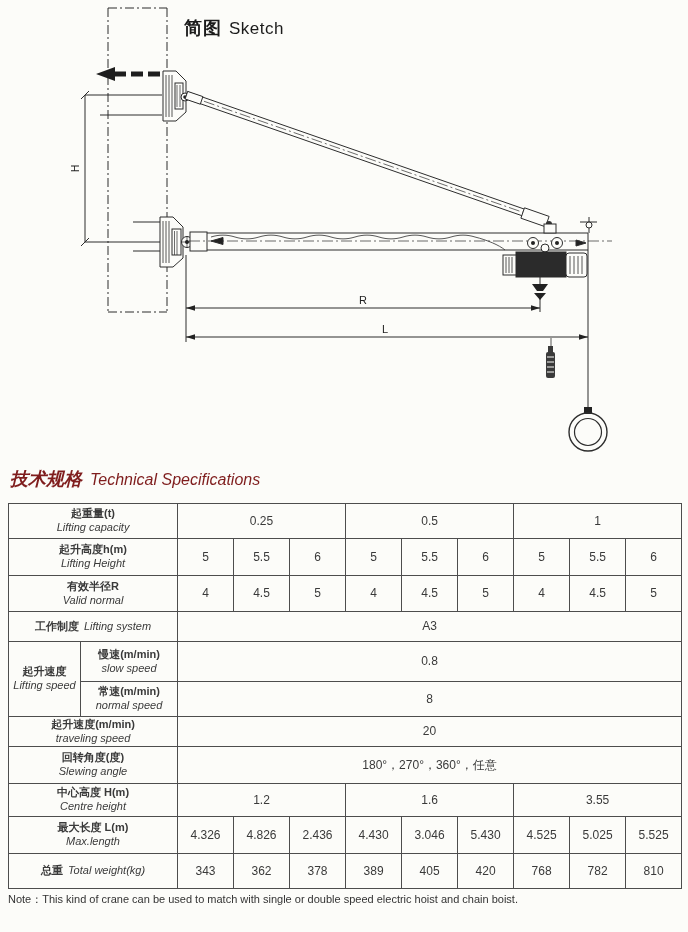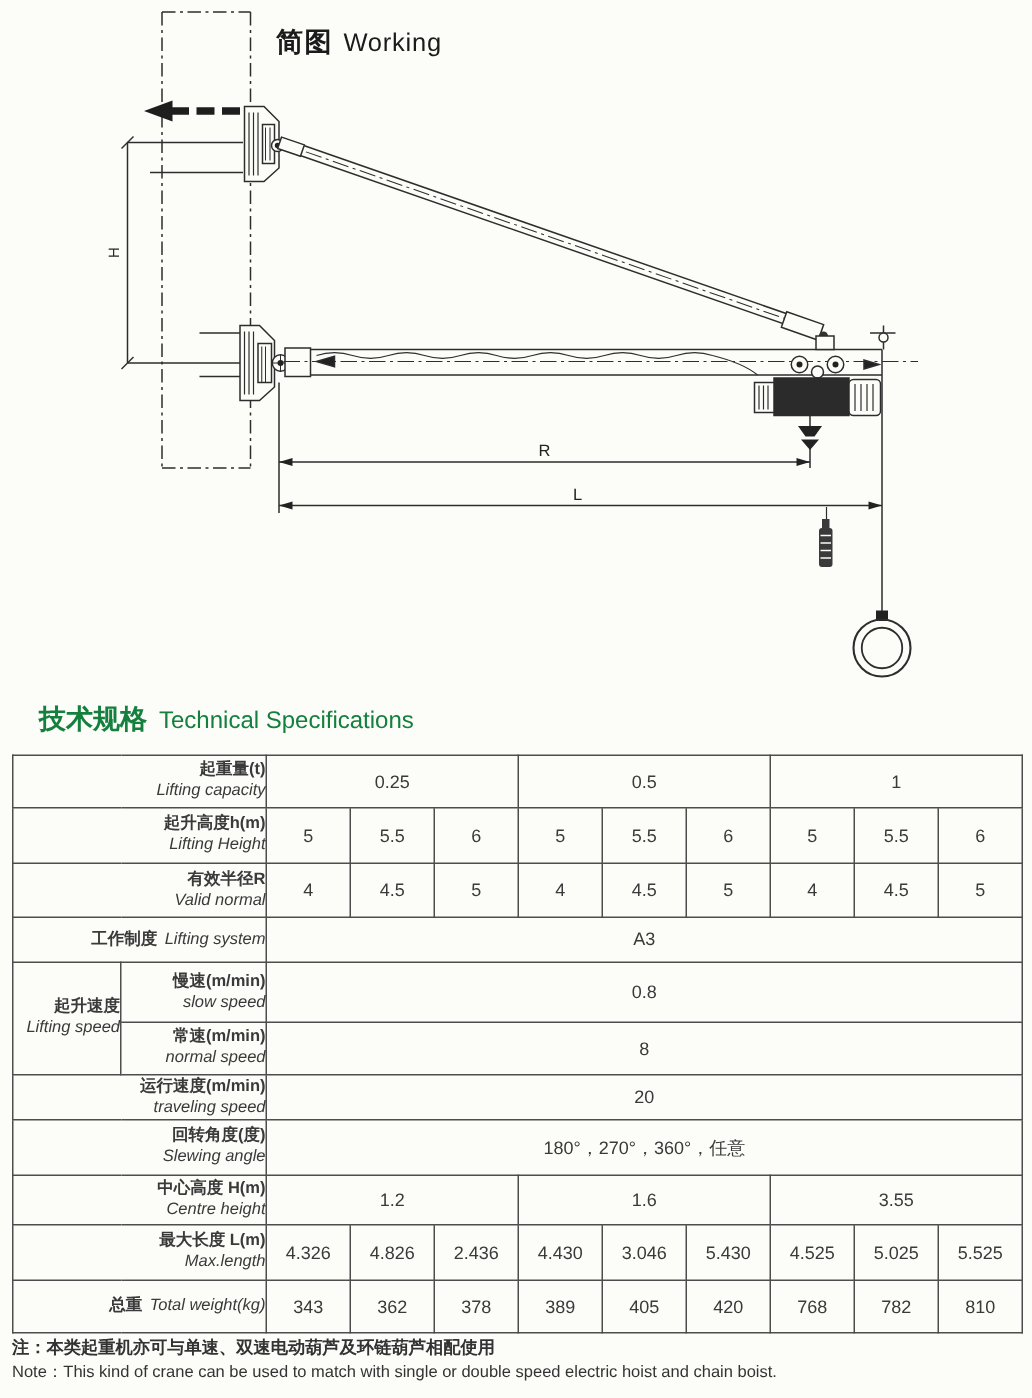--- a/index.html
+++ b/index.html
@@ -10,32 +10,32 @@
     color:#2e2e2e;
     overflow:hidden;
   }
   .zh{font-weight:bold;}
   .en{font-weight:normal;}
 
   #sketch-area{position:absolute;left:0;top:0;width:688px;height:462px;}
   #sketch-title{position:absolute;left:184px;top:16px;font-size:18px;color:#1b1b1b;letter-spacing:1px;}
   #sketch-title .en{font-size:17px;margin-left:7px;letter-spacing:.5px;}
 
-  #heading{position:absolute;left:26px;top:467px;font-size:18px;color:#15803d;}
+  #heading{position:absolute;left:10px;top:467px;font-size:18px;color:#7f1d1d;font-style:italic;}
   #heading .en{font-size:16px;margin-left:8px;}
 
   #spec-table{
     position:absolute;left:8px;top:503px;width:673px;
     border-collapse:collapse;table-layout:fixed;text-align:center;
   }
   #spec-table td{
     border:1px solid #4d4d4d;padding:0;font-size:12px;color:#3a3a3a;
     vertical-align:middle;line-height:1.25;
   }
-  #spec-table td.lbl{font-size:11px;text-align:right;}
+  #spec-table td.lbl{font-size:11px;}
   #spec-table td.lbl .zh{font-size:11px;}
   #spec-table td.lbl .en{font-size:11px;font-style:italic;}
   #spec-table td.lbl .en.inline{margin-left:5px;}
 
   #note{position:absolute;left:8px;top:892px;font-size:11px;color:#333;line-height:1.35;}
   #note .zh{font-size:11.5px;}
 
   svg .thin{stroke:#2d2d2d;stroke-width:1;fill:none;}
   svg text{font-family:"Liberation Sans","DejaVu Sans",sans-serif;fill:#222;}
 </style>
@@ -175,21 +175,21 @@
     </g>
 
     <g class="thin">
       <rect x="584" y="407" width="8" height="7" fill="#222" stroke="none"></rect>
       <circle cx="588" cy="432" r="19" stroke-width="1.4"></circle>
       <circle cx="588" cy="432" r="13.5" stroke-width="1.2"></circle>
     </g>
   </svg>
 
   <div id="sketch-title">
-    <span class="zh">简图</span><span class="en">Working</span>
+    <span class="zh">简图</span><span class="en">Sketch</span>
   </div>
 </div>
 
 <div id="heading">
   <span class="zh">技术规格</span><span class="en">Technical Specifications</span>
 </div>
 
 <table id="spec-table">
   <colgroup>
     <col style="width:72px">
@@ -263,21 +263,21 @@
   </tr>
   <tr style="height:35px">
     <td class="lbl">
       <div class="zh">常速(m/min)</div>
       <div class="en">normal  speed</div>
     </td>
     <td colspan="9">8</td>
   </tr>
   <tr style="height:30px">
     <td colspan="2" class="lbl">
-      <div class="zh">运行速度(m/min)</div>
+      <div class="zh">起升速度(m/min)</div>
       <div class="en">traveling speed</div>
     </td>
     <td colspan="9">20</td>
   </tr>
   <tr style="height:37px">
     <td colspan="2" class="lbl">
       <div class="zh">回转角度(度)</div>
       <div class="en">Slewing  angle</div>
     </td>
     <td colspan="9">180°，270°，360°，任意</td>
@@ -317,15 +317,14 @@
     <td>405</td>
     <td>420</td>
     <td>768</td>
     <td>782</td>
     <td>810</td>
   </tr>
   </tbody>
 </table>
 
 <div id="note">
-  <div class="zh">注：本类起重机亦可与单速、双速电动葫芦及环链葫芦相配使用</div>
   <div class="en">Note：This kind of crane can be used to match with single or double speed electric hoist and chain boist.</div>
 </div>
 
 </body></html>

